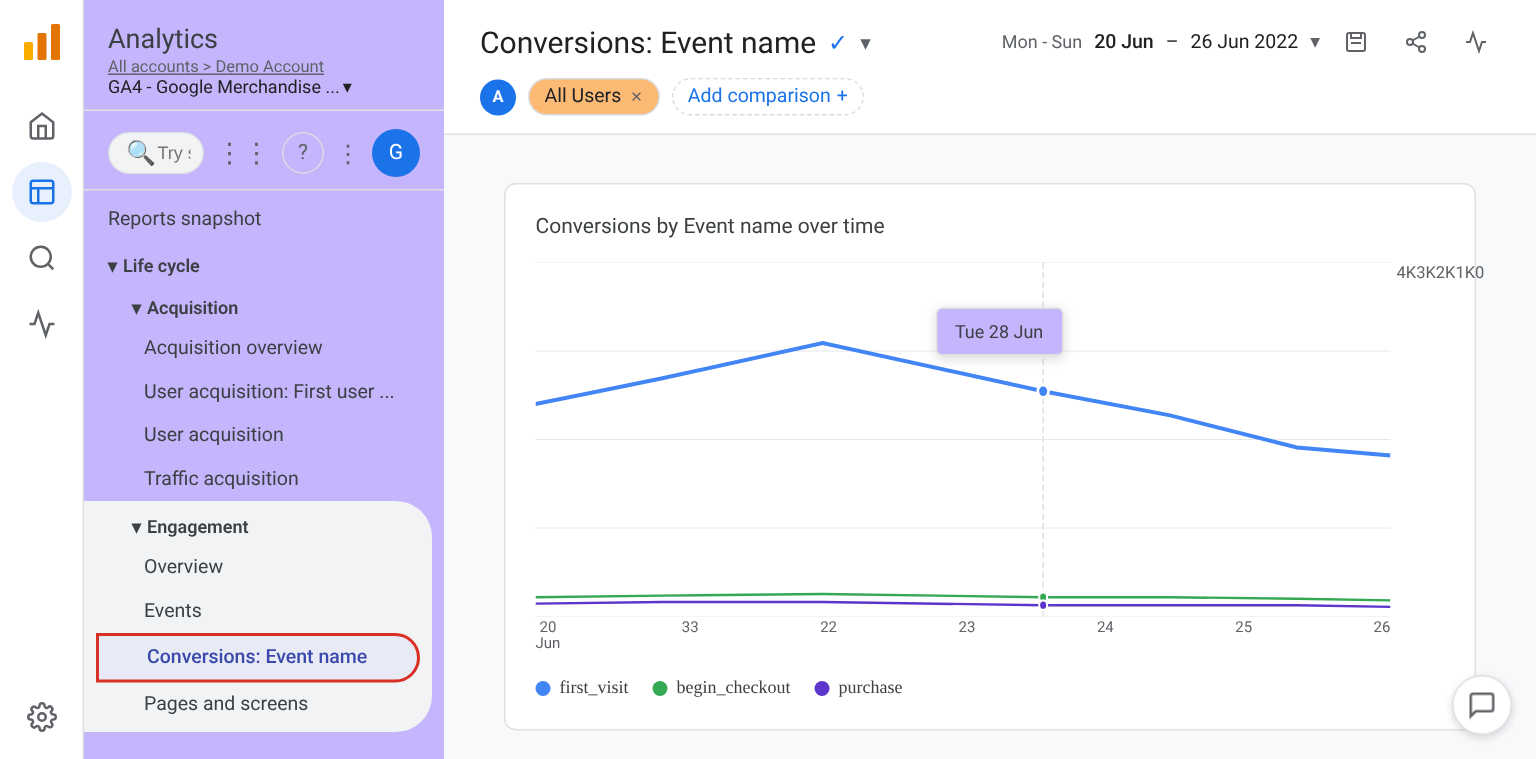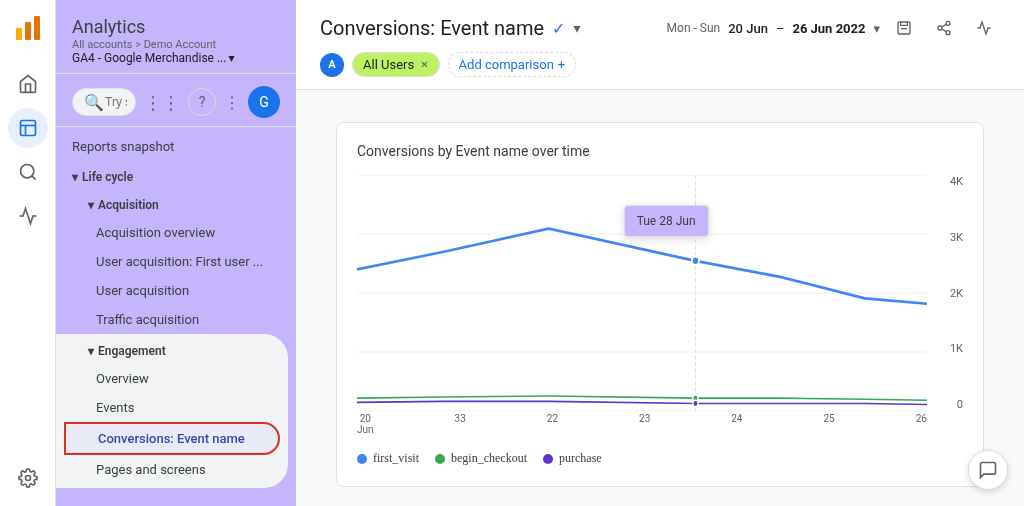--- a/index.html
+++ b/index.html
@@ -147,21 +147,21 @@
     .filter-chip {
       display: flex;
       align-items: center;
       gap: 6px;
       padding: 4px 10px;
       border: 1px solid #dadce0;
       border-radius: 16px;
       font-size: 13px;
       color: #202124;
       cursor: pointer;
-      background: #bef264;
+      background: #fdba74;
     }
     .add-comparison {
       display: flex;
       align-items: center;
       gap: 4px;
       padding: 4px 10px;
       border: 1px dashed #dadce0;
       border-radius: 16px;
       font-size: 13px;
       color: #1a73e8;
@@ -285,21 +285,21 @@
           <circle cx="12" cy="12" r="3"></circle>
           <path d="M19.4 15a1.65 1.65 0 00.33 1.82l.06.06a2 2 0 010 2.83 2 2 0 01-2.83 0l-.06-.06a1.65 1.65 0 00-1.82-.33 1.65 1.65 0 00-1 1.51V21a2 2 0 01-4 0v-.09A1.65 1.65 0 009 19.4a1.65 1.65 0 00-1.82.33l-.06.06a2 2 0 01-2.83-2.83l.06-.06A1.65 1.65 0 004.68 15a1.65 1.65 0 00-1.51-1H3a2 2 0 010-4h.09A1.65 1.65 0 004.6 9a1.65 1.65 0 00-.33-1.82l-.06-.06a2 2 0 012.83-2.83l.06.06A1.65 1.65 0 009 4.68a1.65 1.65 0 001-1.51V3a2 2 0 014 0v.09a1.65 1.65 0 001 1.51 1.65 1.65 0 001.82-.33l.06-.06a2 2 0 012.83 2.83l-.06.06A1.65 1.65 0 0019.4 9a1.65 1.65 0 001.51 1H21a2 2 0 010 4h-.09a1.65 1.65 0 00-1.51 1z"></path>
         </svg>
       </div>
     </div>
 
     <div class="left-nav" style="width:240px; border-right:none; padding-top:8px;">
 
       <div style="padding:8px 16px; border-bottom:1px solid #e0e0e0; margin-bottom:4px;">
         <div style="font-size:18px; font-weight:400; color:#3c4043;">Analytics</div>
-        <div style="font-size:11px; color:#5f6368; margin-top:1px;">All accounts &gt; Demo Account</div>
+        <div style="font-size:11px; color:#5f6368; margin-top:1px;text-decoration:underline;">All accounts &gt; Demo Account</div>
         <div style="font-size:12px; color:#202124; display:flex; align-items:center; gap:2px;">
           <span>GA4 - Google Merchandise ...</span>
           <span>▾</span>
         </div>
       </div>
 
       <div style="padding:8px 16px; border-bottom:1px solid #e0e0e0; margin-bottom:4px; display:flex; align-items:center; gap:8px;">
         <div class="search-wrapper" style="flex:1;">
           <span class="search-icon-pos">🔍</span>
           <input class="search-box" style="width: 100%; font-size: 12px; padding: 6px 8px 6px 32px; background: rgb(241, 243, 244); border: 1px solid rgb(223, 225, 229); border-radius: 20px; outline: none; color: rgb(95, 99, 104);" readonly="" placeholder="Try searching &quot;users from USA last week&quot;">
@@ -351,21 +351,21 @@
         <div style="display:flex; align-items:center; gap:8px;">
           <span style="font-size:20px; font-weight:400; color:#202124;">Conversions: Event name</span>
 
           <span style="color:#1a73e8; font-size:16px;">✓</span>
           <span style="color:#5f6368; font-size:14px; cursor:pointer;">▾</span>
         </div>
         <div style="display:flex; align-items:center; gap:8px;">
           <span style="font-size:12px; color:#5f6368;">Mon - Sun</span>
           <span style="font-size:13px; font-weight:500; color:#202124;">20 Jun</span>
           <span style="font-size:13px; color:#202124;">–</span>
-          <span style="font-size:13px; font-weight:700; color:#202124;">26 Jun 2022</span>
+          <span style="font-size:13px; font-weight:400; color:#202124;">26 Jun 2022</span>
           <span style="color:#5f6368; cursor:pointer;">▾</span>
           <div class="header-icon-btn">
             <svg width="16" height="16" viewBox="0 0 24 24" fill="none" stroke="#5f6368" stroke-width="2">
                 <rect x="3" y="3" width="18" height="18" rx="2"></rect>
                 <path d="M7 3v5h10V3M7 13h10"></path>
               </svg>
           </div>
           <div class="header-icon-btn">
             <svg width="16" height="16" viewBox="0 0 24 24" fill="none" stroke="#5f6368" stroke-width="2">
                 <circle cx="18" cy="5" r="3"></circle>
@@ -394,21 +394,21 @@
           <span>+</span>
         </div>
       </div>
     </div>
 
     <div style="flex:1; overflow-y:auto; padding:16px;">
       <div class="chart-container">
         <div class="chart-title">Conversions by Event name over time</div>
         <div class="chart-area">
 
-          <div style="position:absolute; right:0; top:0; bottom:24px; width:32px; display:flex; flex-direction:column; justify-content:space-between; align-items:flex-end;">
+          <div style="position:absolute; right:0; top:0; bottom:24px; width:32px; display:flex; flex-direction:row; justify-content:space-between; ">
             <span style="font-size:11px; color:#5f6368;">4K</span>
             <span style="font-size:11px; color:#5f6368;">3K</span>
             <span style="font-size:11px; color:#5f6368;">2K</span>
             <span style="font-size:11px; color:#5f6368;">1K</span>
             <span style="font-size:11px; color:#5f6368;">0</span>
           </div>
 
           <svg class="chart-svg" viewBox="0 0 640 220" preserveAspectRatio="none" style="position:absolute; left:0; top:0; right:36px; bottom:24px; width:calc(100% - 36px); height:calc(100% - 24px);">
 
             <line x1="0" y1="0" x2="640" y2="0" stroke="#e0e0e0" stroke-width="0.5"></line>

